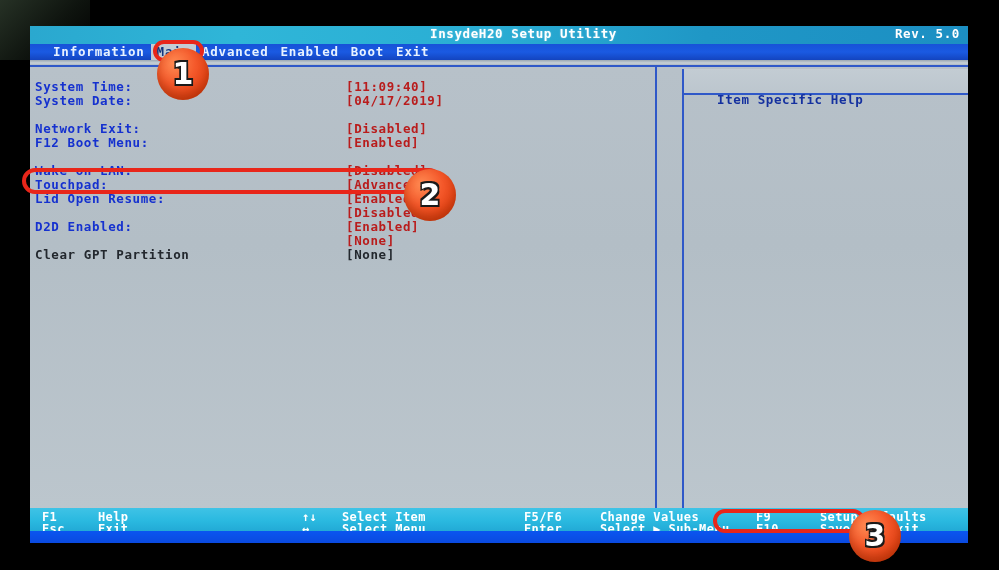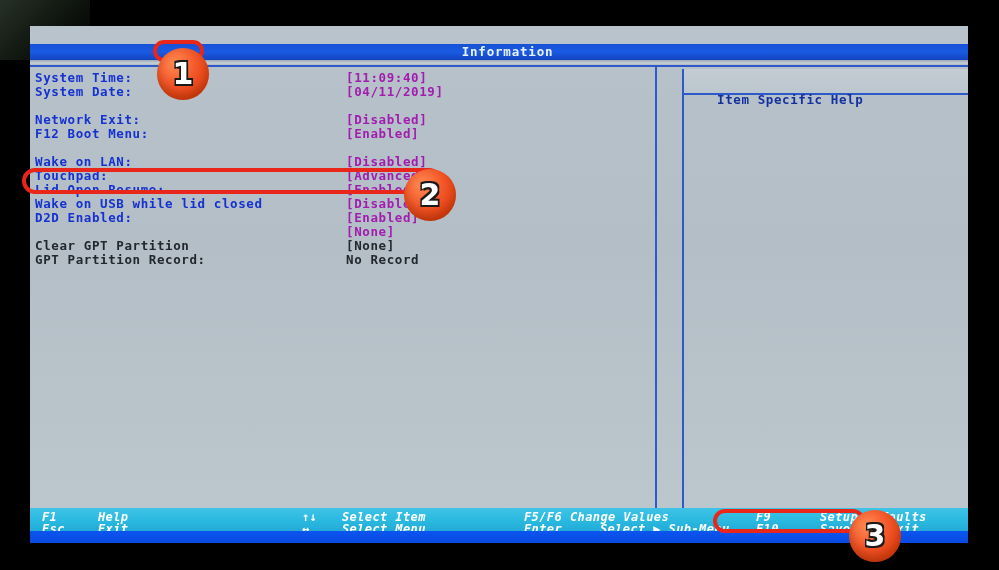--- a/index.html
+++ b/index.html
@@ -71,21 +71,20 @@
   
   #menu-bar {
     position: absolute;
     left: 0; top: 18px;
     width: 938px; height: 16px;
     background: linear-gradient(180deg,#1752d8 0%, #1a5ae2 50%, #1344bf 100%);
     display: flex;
     align-items: center;
     padding-left: 17px;
     box-sizing: border-box;
-    flex-direction: column;
   }
   .menu-item {
     color: #e8f2ff;
     font-weight: bold;
     font-size: 12.5px;
     padding: 1px 6px 1px 6px;
     white-space: nowrap;
     letter-spacing: .8px;
   }
   .menu-item.selected {
@@ -128,32 +127,33 @@
     position: absolute;
     left: 0; top: 41px;
     width: 624px; height: 441px;
   }
   .setting-row {
     position: absolute;
     left: 0;
     width: 624px;
     height: 14px;
     white-space: nowrap;
+    margin-top: 9px;
   }
   .setting-label {
     position: absolute;
     left: 5px; top: 0;
     color: #1531cf;
     font-weight: bold;
     font-size: 12.5px;
   }
   .setting-value {
     position: absolute;
     left: 316px; top: 0;
-    color: #a21caf;
+    color: #b91c1c;
     font-weight: bold;
     font-size: 12.5px;
   }
   .setting-row.dim .setting-label,
   .setting-row.dim .setting-value {
     color: #23282e;
   }
 
   
   #help-panel {
@@ -192,21 +192,20 @@
     line-height: 15px;
     white-space: pre-line;
   }
 
   
   #hint-bar {
     position: absolute;
     left: 0; top: 482px;
     width: 938px; height: 23px;
     background: linear-gradient(180deg,#3fc3e6 0%, #2ab9e0 55%, #22aad6 100%);
-    font-style: italic;
   }
   .hint {
     position: absolute;
     color: #ffffff;
     font-weight: bold;
     font-size: 12px;
     white-space: nowrap;
     letter-spacing: .4px;
   }
 
@@ -256,20 +255,24 @@
   }
 </style>
 </head>
 <body>
 
 <div id="photo-frame">
   <div id="bezel-tint"></div>
 
   <div id="bios-screen">
 
+    <div id="title-bar">
+      <span class="tb-title">InsydeH20 Setup Utility</span>
+      <span class="tb-rev">Rev. 5.0</span>
+    </div>
 
     <div id="menu-bar">
       <span class="menu-item">Information</span>
       <span class="menu-item selected">Main</span>
       <span class="menu-item">Advanced</span>
       <span class="menu-item">Enabled</span>
       <span class="menu-item">Boot</span>
       <span class="menu-item">Exit</span>
     </div>
     <div id="menu-sep"></div>
@@ -277,21 +280,21 @@
 
     <div id="body-panel"></div>
 
     <div id="settings-list">
       <div class="setting-row" style="top:4px">
         <span class="setting-label">System Time:</span>
         <span class="setting-value">[11:09:40]</span>
       </div>
       <div class="setting-row" style="top:18px">
         <span class="setting-label">System Date:</span>
-        <span class="setting-value">[04/11/2019]</span>
+        <span class="setting-value">[04/17/2019]</span>
       </div>
       <div class="setting-row" style="top:46px">
         <span class="setting-label">Network Exit:</span>
         <span class="setting-value">[Disabled]</span>
       </div>
       <div class="setting-row" style="top:60px">
         <span class="setting-label">F12 Boot Menu:</span>
         <span class="setting-value">[Enabled]</span>
       </div>
       <div class="setting-row" style="top:88px">
@@ -300,37 +303,32 @@
       </div>
       <div class="setting-row" style="top:102px">
         <span class="setting-label">Touchpad:</span>
         <span class="setting-value">[Advanced]</span>
       </div>
       <div class="setting-row" style="top:116px">
         <span class="setting-label">Lid Open Resume:</span>
         <span class="setting-value">[Enabled]</span>
       </div>
       <div class="setting-row" style="top:130px">
-        <span class="setting-label">Wake on USB while lid closed</span>
         <span class="setting-value">[Disabled]</span>
       </div>
       <div class="setting-row" style="top:144px">
         <span class="setting-label">D2D Enabled:</span>
         <span class="setting-value">[Enabled]</span>
       </div>
       <div class="setting-row" style="top:158px">
         <span class="setting-value">[None]</span>
       </div>
       <div class="setting-row dim" style="top:172px">
         <span class="setting-label">Clear GPT Partition</span>
         <span class="setting-value">[None]</span>
-      </div>
-      <div class="setting-row dim" style="top:186px">
-        <span class="setting-label">GPT Partition Record:</span>
-        <span class="setting-value">No Record</span>
       </div>
     </div>
 
     <div id="divider"></div>
 
     <div id="help-panel">
       <div id="help-left-rail"></div>
       <div id="help-title-box"></div>
       <div id="help-title">Item Specific Help</div>
     </div>
@@ -340,21 +338,21 @@
       <span class="hint" style="left:68px;  top:2px;">Help</span>
       <span class="hint" style="left:12px;  top:14px;">Esc</span>
       <span class="hint" style="left:68px;  top:14px;">Exit</span>
 
       <span class="hint" style="left:272px; top:2px;">↑↓</span>
       <span class="hint" style="left:312px; top:2px;">Select Item</span>
       <span class="hint" style="left:272px; top:14px;">↔</span>
       <span class="hint" style="left:312px; top:14px;">Select Menu</span>
 
       <span class="hint" style="left:494px; top:2px;">F5/F6</span>
-      <span class="hint" style="left:540px; top:2px;">Change Values</span>
+      <span class="hint" style="left:570px; top:2px;">Change Values</span>
       <span class="hint" style="left:494px; top:14px;">Enter</span>
       <span class="hint" style="left:570px; top:14px;">Select ▶ Sub-Menu</span>
 
       <span class="hint" style="left:726px; top:2px;">F9</span>
       <span class="hint" style="left:790px; top:2px;">Setup Defaults</span>
       <span class="hint" style="left:726px; top:14px;">F10</span>
       <span class="hint" style="left:790px; top:14px;">Save and Exit</span>
     </div>
 
     <div id="copyright-bar"></div>

